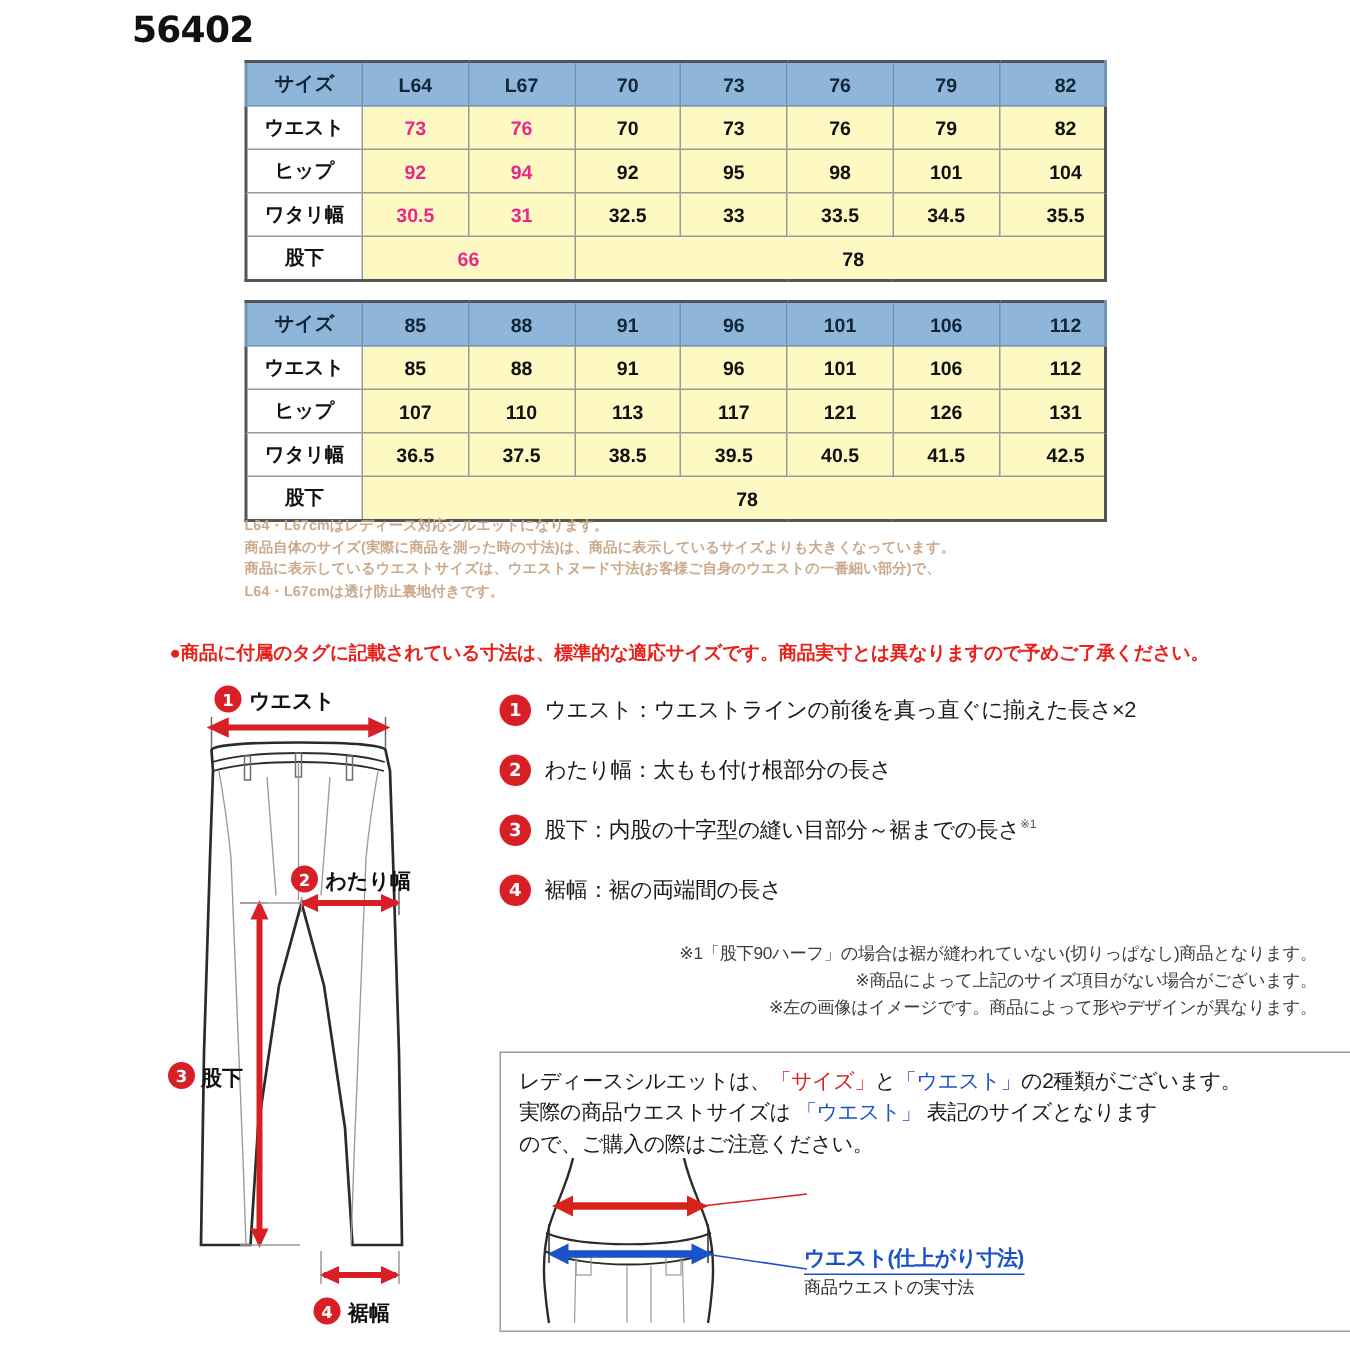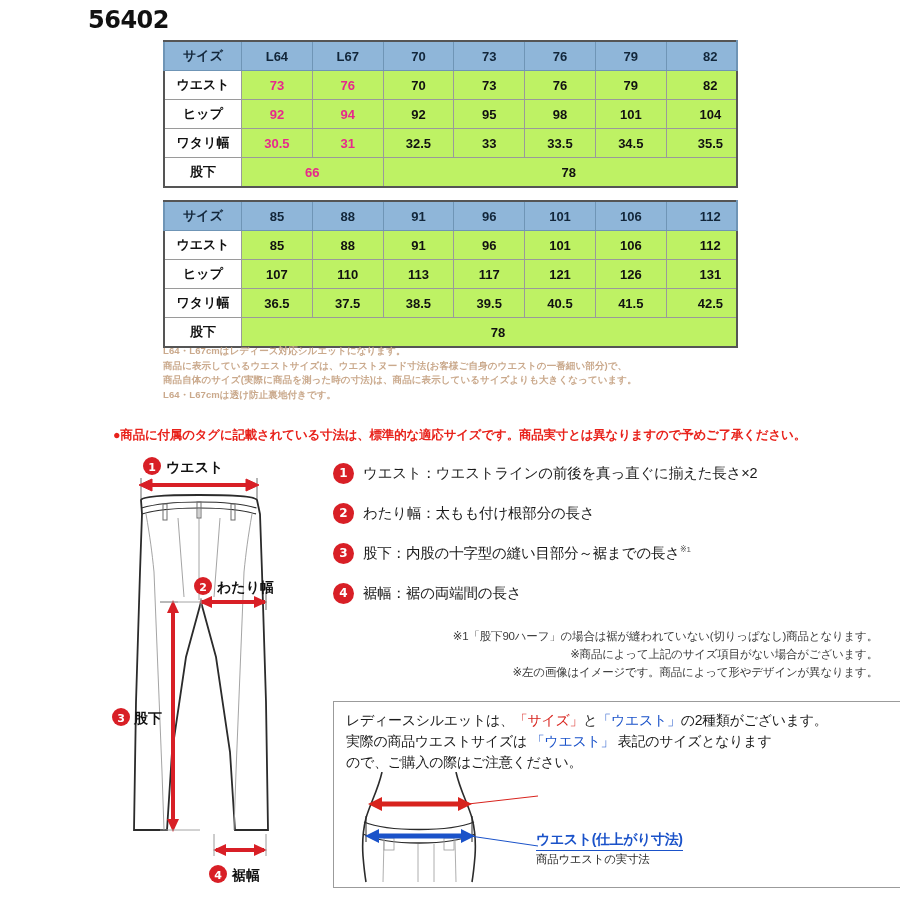--- a/index.html
+++ b/index.html
@@ -22,21 +22,21 @@
     text-align:center;
   }
 
   
   .size-table{
     position:absolute;
     border-collapse:collapse;
     table-layout:fixed;
     font-size:13px;
     font-weight:bold;
-    background:#bef264;
+    background:#fef9c3;
   }
   #table-1{left:163px;top:40px;width:575px;}
   #table-2{left:163px;top:200px;width:575px;}
   .size-table td,.size-table th{
     border:1px solid #9a9a9a;
     text-align:center;
     vertical-align:middle;
     height:28px;
     padding:0 2px;
     font-weight:bold;
@@ -241,22 +241,22 @@
         </tr>
         <tr class="last">
           <td class="rowlabel outer-left">股下</td>
           <td colspan="7" class="plain outer-right">78</td>
         </tr>
       </tbody>
     </table>
 
   <div class="fineprint">
     <div>L64・L67cmはレディース対応シルエットになります。</div>
+    <div>商品自体のサイズ(実際に商品を測った時の寸法)は、商品に表示しているサイズよりも大きくなっています。</div>
     <div>商品に表示しているウエストサイズは、ウエストヌード寸法(お客様ご自身のウエストの一番細い部分)で、</div>
-    <div>商品自体のサイズ(実際に商品を測った時の寸法)は、商品に表示しているサイズよりも大きくなっています。</div>
     <div>L64・L67cmは透け防止裏地付きです。</div>
   </div>
 
   <div class="red-notice">●商品に付属のタグに記載されている寸法は、標準的な適応サイズです。商品実寸とは異なりますので予めご了承ください。</div>
 
   <svg class="pants-figure" viewBox="0 0 232 438">
 
     <g stroke="#d81f26" fill="#d81f26">
       <line x1="41" y1="26" x2="41" y2="48" stroke="#6a6a6a" stroke-width="1"></line>
       <line x1="157" y1="26" x2="157" y2="48" stroke="#6a6a6a" stroke-width="1"></line>

